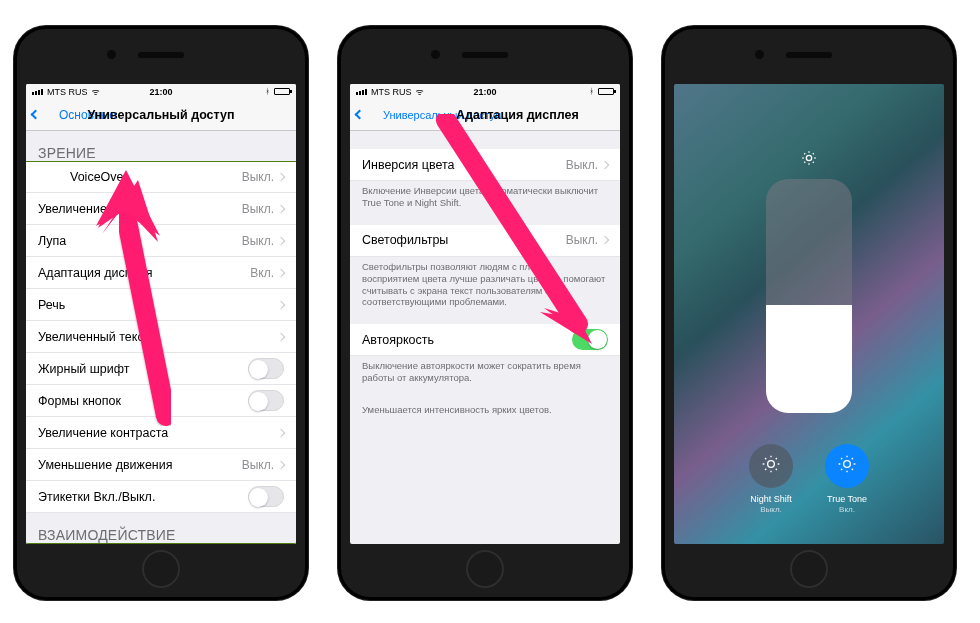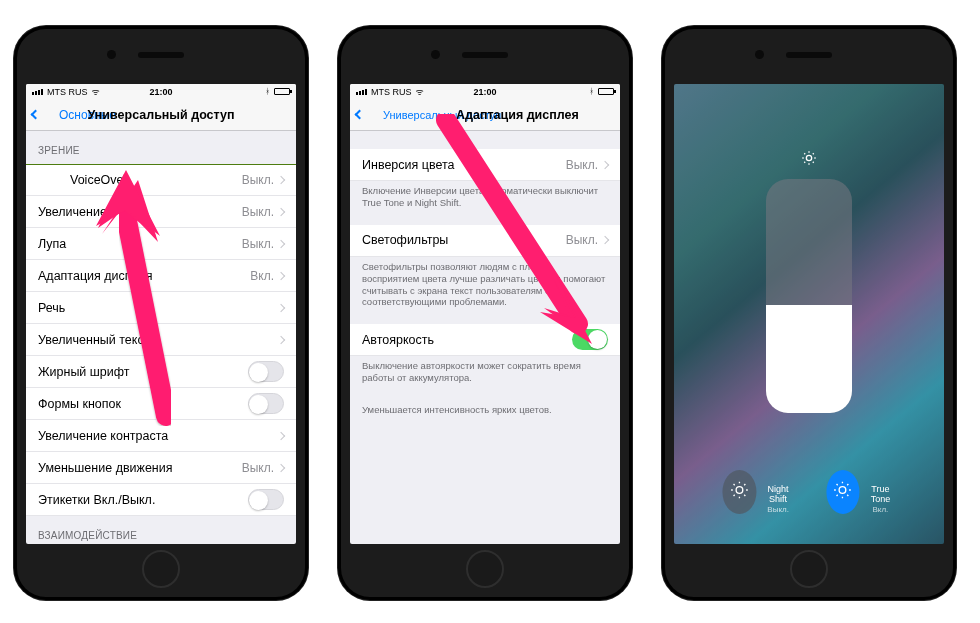--- a/index.html
+++ b/index.html
@@ -113,23 +113,23 @@
     transform: translateX(-50%);
     font-weight: 600;
     color: #000;
     font-size: 12.5px;
     white-space: nowrap;
   }
   .navbar .title.offset { left: 62%; }
   .chev-left { display:inline-block; width:7px; height:7px; border-left:2px solid #007aff; border-bottom:2px solid #007aff; transform: rotate(45deg); }
   .content { flex: 1; overflow-y: hidden; }
   .group-header {
-    font-size: 10px;
+    font-size: 14px;
     color: #6d6d72;
-    padding: 14px 12px 8px 12px;
+    padding: 14px 12px 0 12px;
     text-transform: uppercase;
     letter-spacing: 0.2px;
   }
   .group-footer {
     font-size: 9.5px;
     color: #6d6d72;
     padding: 4px 12px 2px 12px;
     line-height: 1.25;
   }
   .cell {
@@ -211,22 +211,22 @@
   .cc-buttons {
     position:absolute;
     bottom: 30px;
     left: 50%;
     transform: translateX(-50%);
     display:flex;
     gap: 32px;
   }
   .cc-btn {
     display:flex;
-    flex-direction:row;
-    align-items:flex-end;
+    flex-direction:column;
+    align-items:center;
     gap:6px;
   }
   .cc-btn .circle {
     width:44px; height:44px; border-radius:50%;
     display:flex; align-items:center; justify-content:center;
   }
   .cc-btn.ns .circle { background: rgba(80,90,100,0.75); color:#fff; }
   .cc-btn.tt .circle { background: #0a84ff; color:#fff; }
   .cc-btn .ico { font-size:18px; }
   .cc-btn .txt { font-size:9px; color:#fff; text-align:center; line-height:1.15;}

